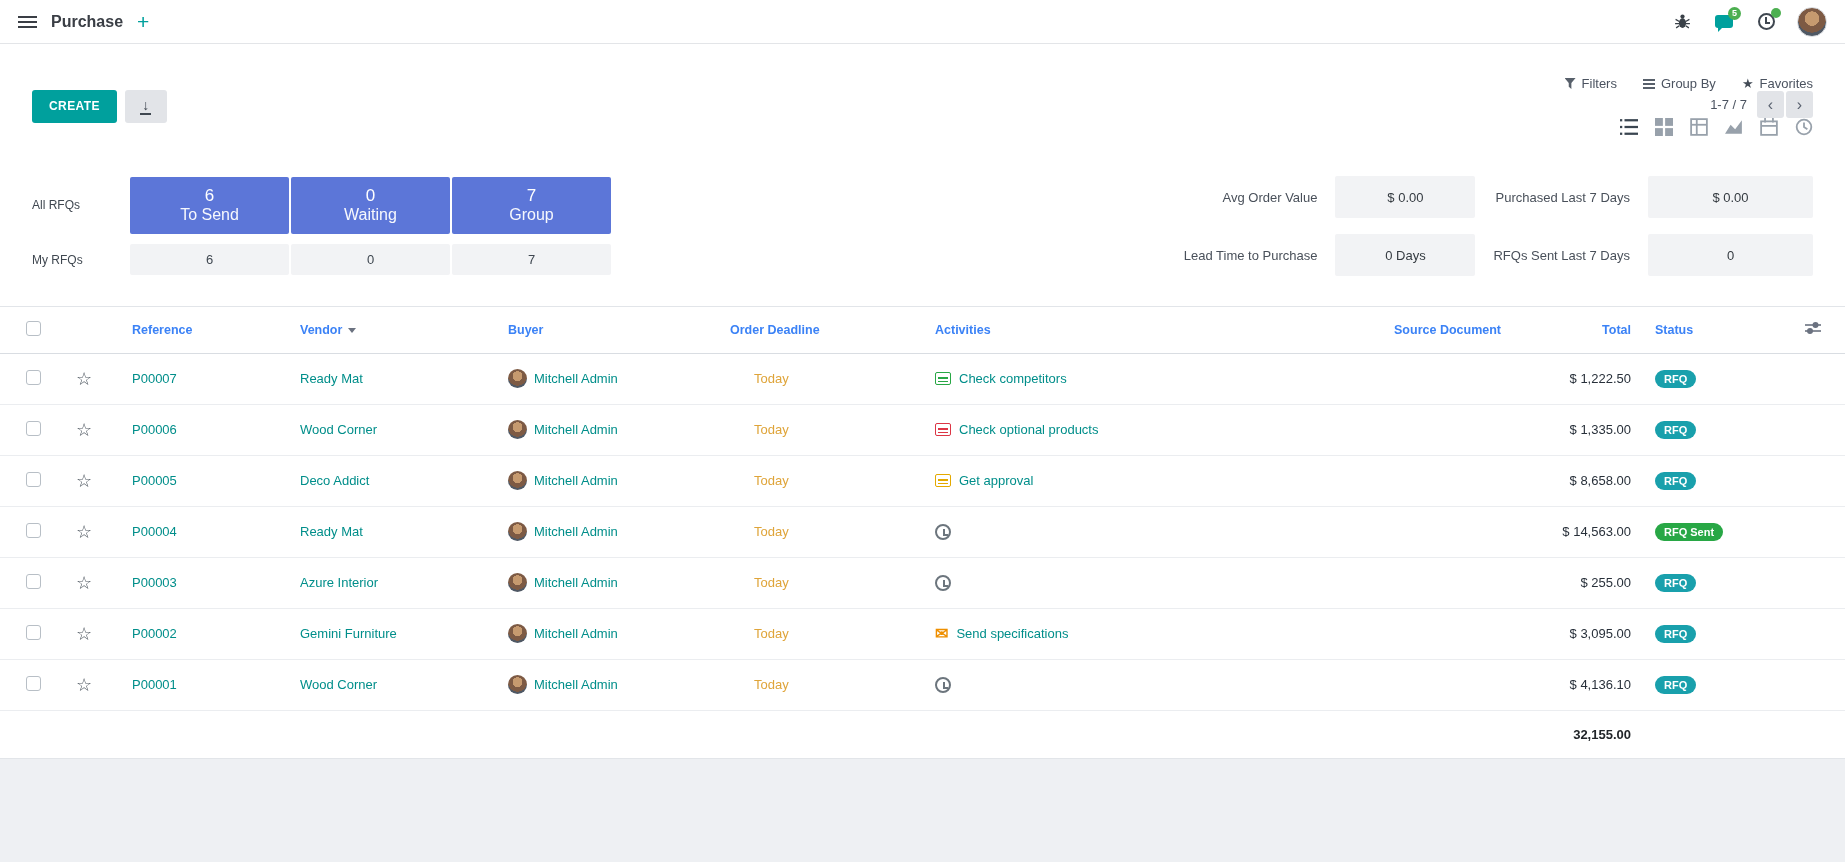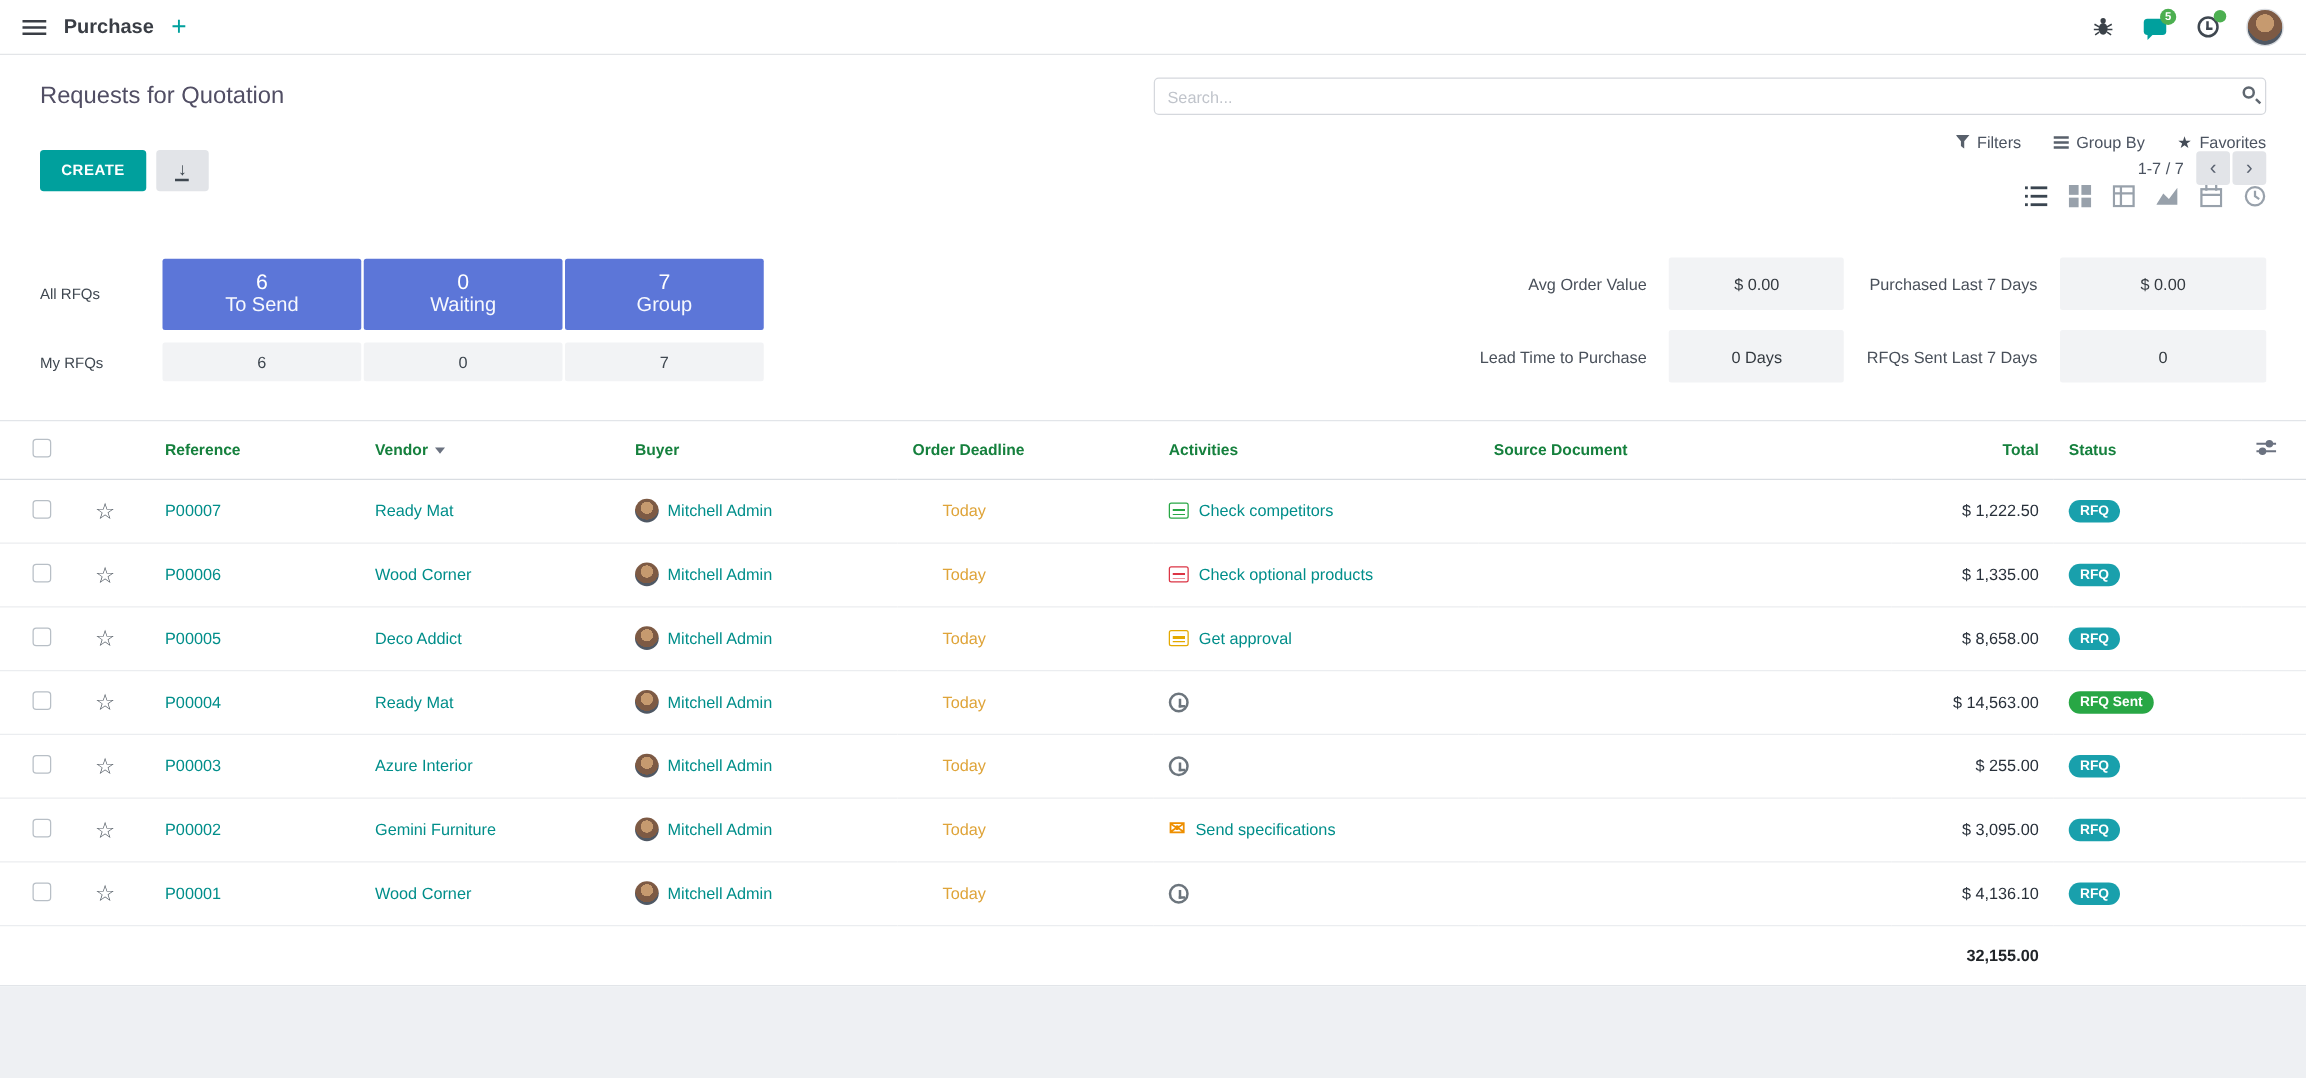--- a/index.html
+++ b/index.html
@@ -65,22 +65,22 @@
   .kbox .num { font-size:17px; line-height:1.2; }
   .kbox .lbl { font-size:16px; opacity:.95; }
   .mybox { background:#f2f3f5; color:#3f4750; height:31px; border-radius:2px; display:flex; align-items:center; justify-content:center; font-size:13px; cursor:pointer; }
   .dash-right { margin-left:auto; display:grid; grid-template-columns:auto 140px auto 165px; column-gap:18px; row-gap:16px; align-items:center; }
   .metric-label { font-size:13px; color:#49505a; text-align:right; }
   .metric-value { background:var(--metric_box_bg); height:42px; border-radius:2px; display:flex; align-items:center; justify-content:center; font-size:13px; color:#343a40; }
 
   
   .list-wrap { margin-top:30px; border-top:1px solid #e2e5e9; border-bottom:1px solid #e2e5e9; background:#fff; }
   table { width:1845px; border-collapse:collapse; table-layout:fixed; }
-  thead th { height:46px; font-size:12.5px; font-weight:bold; color:#15803d; text-align:left; padding:0 12px; border-bottom:1px solid #d9dde2; vertical-align:middle; cursor:pointer; }
-  th.c-src, td.c-src { text-align:left; }
+  thead th { height:46px; font-size:12.5px; font-weight:bold; color:#3b82f6; text-align:left; padding:0 12px; border-bottom:1px solid #d9dde2; vertical-align:middle; cursor:pointer; }
+  th.c-src, td.c-src { text-align:right; }
   th.c-total, td.c-total { text-align:right; }
   tbody td { height:51px; border-bottom:1px solid #ebedf0; padding:0 12px; vertical-align:middle; font-size:13px; }
   td.c-check, th.c-check { padding-left:26px; }
   .caret-down { display:inline-block; width:0; height:0; border-left:4px solid transparent; border-right:4px solid transparent; border-top:5px solid #6b7280; margin-left:6px; vertical-align:middle; }
   .cbx { width:15px; height:15px; border:1px solid #b8bfc6; border-radius:3px; background:#fff; display:inline-block; cursor:pointer; }
   .star { color:#4e5760; font-size:18px; cursor:pointer; }
   .buyer-cell { display:flex; align-items:center; gap:7px; }
   .today { color:var(--today);margin-left:24px; }
   .act-cell { display:flex; align-items:center; gap:8px; }
   .act-ic { position:relative; display:inline-block; }
@@ -118,27 +118,20 @@
       <span class="clock-ico"></span>
       <span class="nav-dot"></span>
     </span>
     <span class="avatar lg"></span>
   </div>
 </header>
 
 <div class="content">
 
   <div class="cp">
-    <div class="cp-row1">
-      <div class="page-title">Requests for Quotation</div>
-      <div class="search-wrap">
-        <input class="search-input" type="text" placeholder="Search..." style="">
-        <span class="mag"></span>
-      </div>
-    </div>
     <div class="cp-row2">
       <button class="btn-create">CREATE</button>
       <button class="btn-dl"><span class="dl-glyph">↓</span></button>
       <div class="cp-right">
         <div class="fgf">
           <button class="tool-btn">
             <span class="funnel"></span>
             <span>Filters</span>
           </button>
           <button class="tool-btn">

